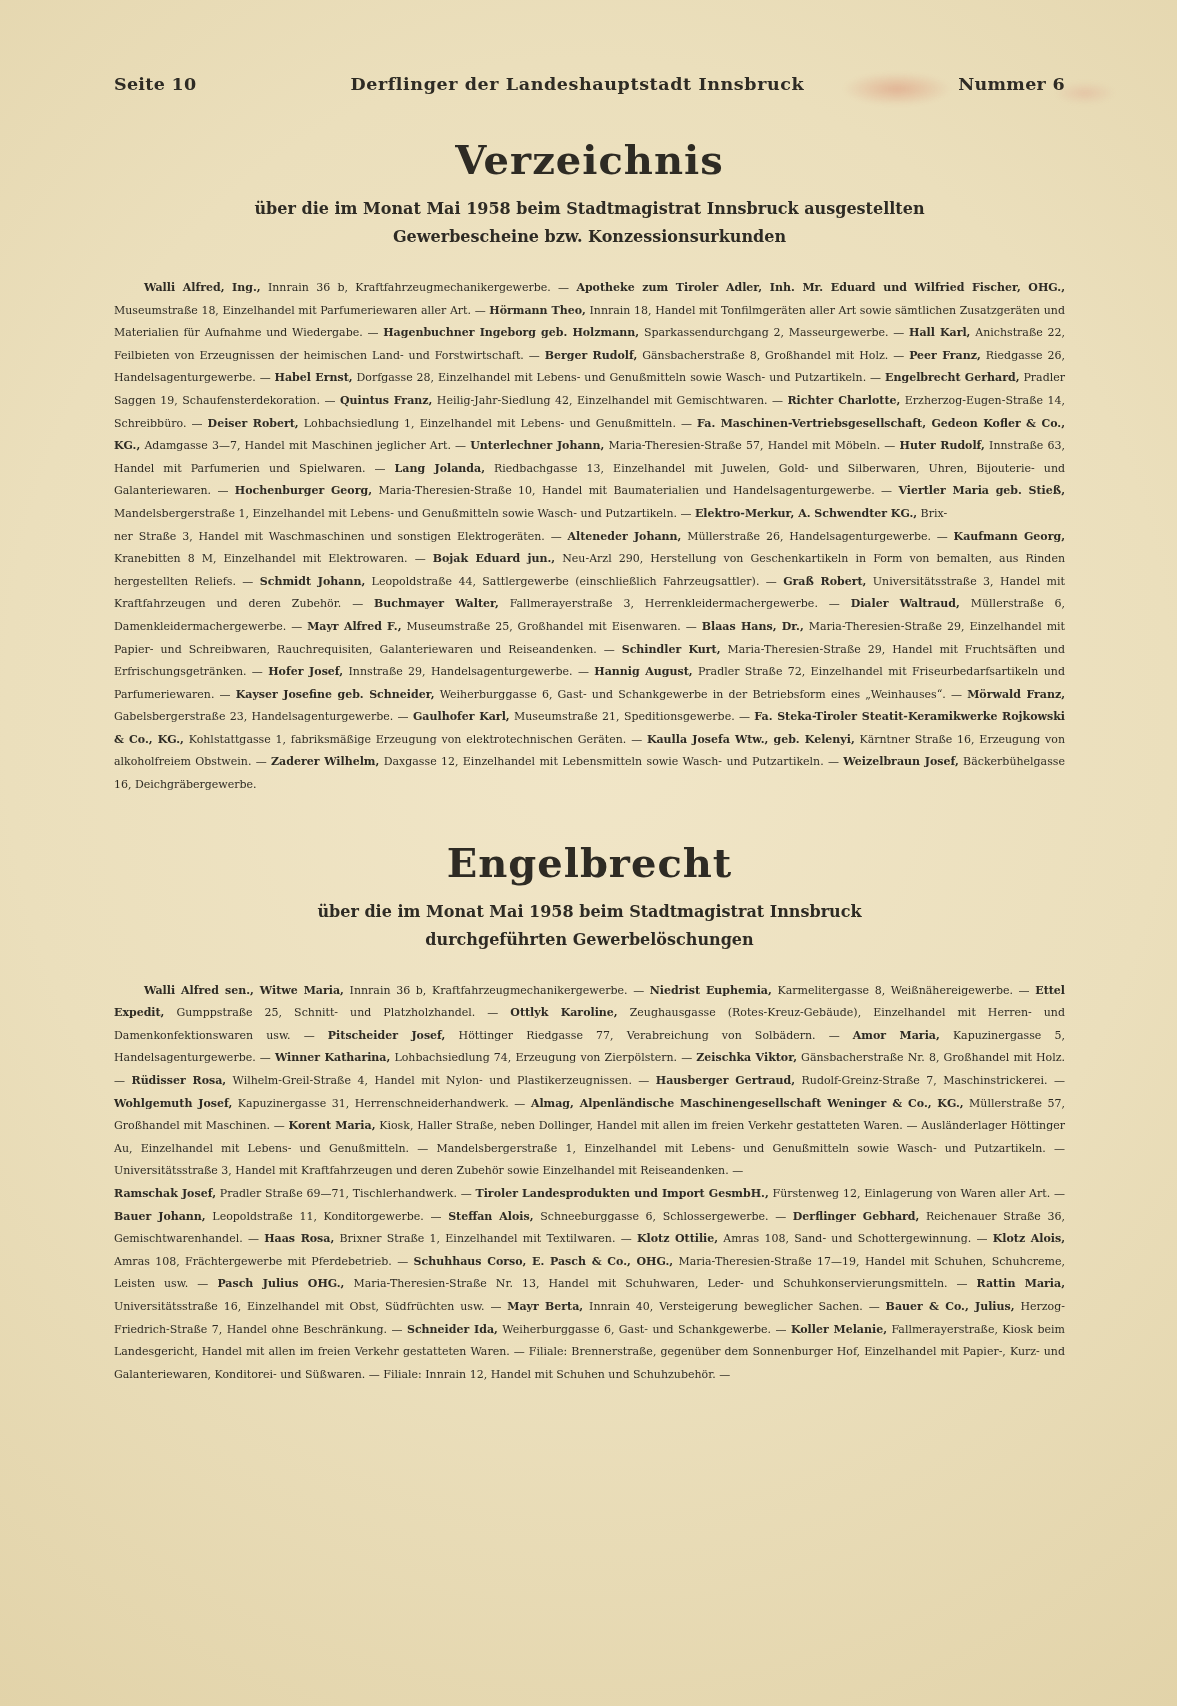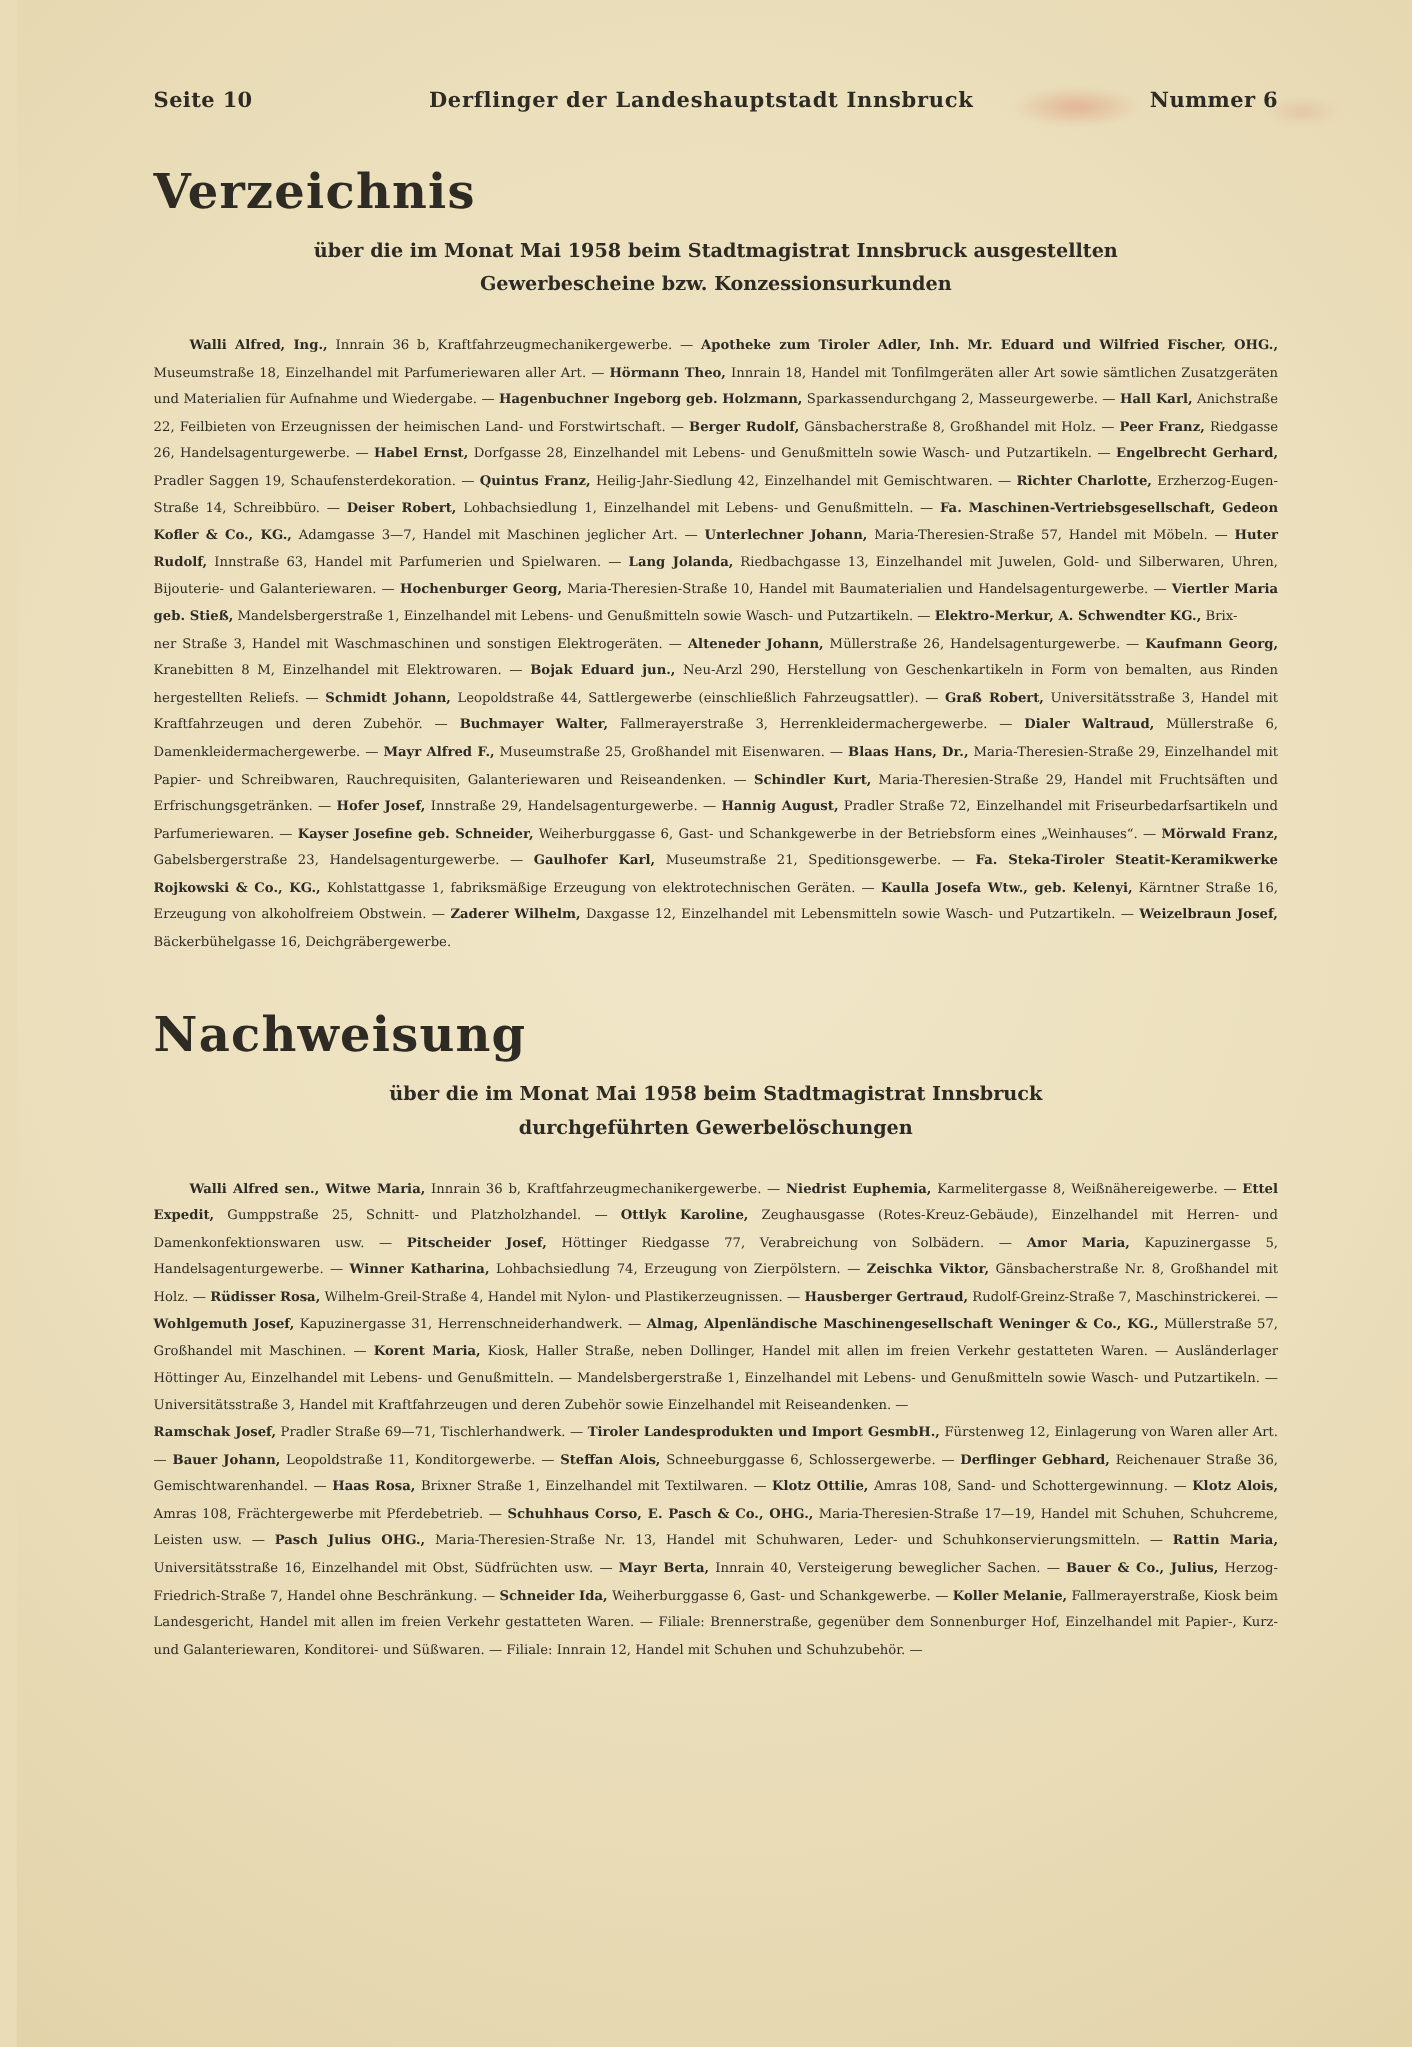--- a/index.html
+++ b/index.html
@@ -10,41 +10,41 @@
     color:#2e2b24;
     background:#e9dcb6;
     position:relative;
     overflow:hidden;
   }
   .paper{
     position:absolute; inset:0;
     padding:74px 112px 0 114px;
     background:
       radial-gradient(90% 70% at 50% 42%, #f1e6c8 0%, #ebdfbc 55%, #e2d3a9 100%);
-    margin-left: 14px;
   }
   .stain{
     position:absolute; left:822px; top:66px; width:150px; height:46px;
     background:radial-gradient(closest-side, rgba(205,75,55,0.28), rgba(205,75,55,0) 72%);
     filter:blur(2px);
     pointer-events:none;
   }
   .stain2{
     position:absolute; left:1045px; top:78px; width:80px; height:30px;
     background:radial-gradient(closest-side, rgba(215,120,110,0.22), rgba(215,120,110,0) 75%);
     filter:blur(2px);
     pointer-events:none;
   }
   header{
     display:flex; justify-content:space-between; align-items:baseline;
     font-size:17.5px; font-weight:bold; letter-spacing:0.3px;
   }
   .masthead-center{ letter-spacing:0.6px; }
   section{ display:block; }
   h1.section-title{
+    text-align:center;
     font-size:40px;
     font-weight:bold;
     margin-top:42px;
     letter-spacing:1px;
   }
   p.section-subtitle{
     text-align:center;
     font-weight:bold;
     font-size:16px;
     line-height:28px;
@@ -80,21 +80,21 @@
   <section>
     <h1 class="section-title">Verzeichnis</h1>
     <p class="section-subtitle subtitle-1">über die im Monat Mai 1958 beim Stadtmagistrat Innsbruck ausgestellten Gewerbescheine bzw. Konzessionsurkunden</p>
     <div class="columns">
       <div class="col indent"><b>Walli Alfred, Ing.,</b> Innrain 36 b, Kraftfahrzeugmechanikergewerbe. — <b>Apotheke zum Tiroler Adler, Inh. Mr. Eduard und Wilfried Fischer, OHG.,</b> Museumstraße 18, Einzelhandel mit Parfumeriewaren aller Art. — <b>Hörmann Theo,</b> Innrain 18, Handel mit Tonfilmgeräten aller Art sowie sämtlichen Zusatzgeräten und Materialien für Aufnahme und Wiedergabe. — <b>Hagenbuchner Ingeborg geb. Holzmann,</b> Sparkassendurchgang 2, Masseurgewerbe. — <b>Hall Karl,</b> Anichstraße 22, Feilbieten von Erzeugnissen der heimischen Land- und Forstwirtschaft. — <b>Berger Rudolf,</b> Gänsbacherstraße 8, Großhandel mit Holz. — <b>Peer Franz,</b> Riedgasse 26, Handelsagenturgewerbe. — <b>Habel Ernst,</b> Dorfgasse 28, Einzelhandel mit Lebens- und Genußmitteln sowie Wasch- und Putzartikeln. — <b>Engelbrecht Gerhard,</b> Pradler Saggen 19, Schaufensterdekoration. — <b>Quintus Franz,</b> Heilig-Jahr-Siedlung 42, Einzelhandel mit Gemischtwaren. — <b>Richter Charlotte,</b> Erzherzog-Eugen-Straße 14, Schreibbüro. — <b>Deiser Robert,</b> Lohbachsiedlung 1, Einzelhandel mit Lebens- und Genußmitteln. — <b>Fa. Maschinen-Vertriebsgesellschaft, Gedeon Kofler &amp; Co., KG.,</b> Adamgasse 3—7, Handel mit Maschinen jeglicher Art. — <b>Unterlechner Johann,</b> Maria-Theresien-Straße 57, Handel mit Möbeln. — <b>Huter Rudolf,</b> Innstraße 63, Handel mit Parfumerien und Spielwaren. — <b>Lang Jolanda,</b> Riedbachgasse 13, Einzelhandel mit Juwelen, Gold- und Silberwaren, Uhren, Bijouterie- und Galanteriewaren. — <b>Hochenburger Georg,</b> Maria-Theresien-Straße 10, Handel mit Baumaterialien und Handelsagenturgewerbe. — <b>Viertler Maria geb. Stieß,</b> Mandelsbergerstraße 1, Einzelhandel mit Lebens- und Genußmitteln sowie Wasch- und Putzartikeln. — <b>Elektro-Merkur, A. Schwendter KG.,</b> Brix-</div>
       <div class="col">ner Straße 3, Handel mit Waschmaschinen und sonstigen Elektrogeräten. — <b>Alteneder Johann,</b> Müllerstraße 26, Handelsagenturgewerbe. — <b>Kaufmann Georg,</b> Kranebitten 8 M, Einzelhandel mit Elektrowaren. — <b>Bojak Eduard jun.,</b> Neu-Arzl 290, Herstellung von Geschenkartikeln in Form von bemalten, aus Rinden hergestellten Reliefs. — <b>Schmidt Johann,</b> Leopoldstraße 44, Sattlergewerbe (einschließlich Fahrzeugsattler). — <b>Graß Robert,</b> Universitätsstraße 3, Handel mit Kraftfahrzeugen und deren Zubehör. — <b>Buchmayer Walter,</b> Fallmerayerstraße 3, Herrenkleidermachergewerbe. — <b>Dialer Waltraud,</b> Müllerstraße 6, Damenkleidermachergewerbe. — <b>Mayr Alfred F.,</b> Museumstraße 25, Großhandel mit Eisenwaren. — <b>Blaas Hans, Dr.,</b> Maria-Theresien-Straße 29, Einzelhandel mit Papier- und Schreibwaren, Rauchrequisiten, Galanteriewaren und Reiseandenken. — <b>Schindler Kurt,</b> Maria-Theresien-Straße 29, Handel mit Fruchtsäften und Erfrischungsgetränken. — <b>Hofer Josef,</b> Innstraße 29, Handelsagenturgewerbe. — <b>Hannig August,</b> Pradler Straße 72, Einzelhandel mit Friseurbedarfsartikeln und Parfumeriewaren. — <b>Kayser Josefine geb. Schneider,</b> Weiherburggasse 6, Gast- und Schankgewerbe in der Betriebsform eines „Weinhauses“. — <b>Mörwald Franz,</b> Gabelsbergerstraße 23, Handelsagenturgewerbe. — <b>Gaulhofer Karl,</b> Museumstraße 21, Speditionsgewerbe. — <b>Fa. Steka-Tiroler Steatit-Keramikwerke Rojkowski &amp; Co., KG.,</b> Kohlstattgasse 1, fabriksmäßige Erzeugung von elektrotechnischen Geräten. — <b>Kaulla Josefa Wtw., geb. Kelenyi,</b> Kärntner Straße 16, Erzeugung von alkoholfreiem Obstwein. — <b>Zaderer Wilhelm,</b> Daxgasse 12, Einzelhandel mit Lebensmitteln sowie Wasch- und Putzartikeln. — <b>Weizelbraun Josef,</b> Bäckerbühelgasse 16, Deichgräbergewerbe.</div>
     </div>
   </section>
 
   <section>
-    <h1 class="section-title">Nachweisung</h1>
+    <h1 class="section-title">Engelbrecht</h1>
     <p class="section-subtitle subtitle-2">über die im Monat Mai 1958 beim Stadtmagistrat Innsbruck durchgeführten Gewerbelöschungen</p>
     <div class="columns">
       <div class="col indent"><b>Walli Alfred sen., Witwe Maria,</b> Innrain 36 b, Kraftfahrzeugmechanikergewerbe. — <b>Niedrist Euphemia,</b> Karmelitergasse 8, Weißnähereigewerbe. — <b>Ettel Expedit,</b> Gumppstraße 25, Schnitt- und Platzholzhandel. — <b>Ottlyk Karoline,</b> Zeughausgasse (Rotes-Kreuz-Gebäude), Einzelhandel mit Herren- und Damenkonfektionswaren usw. — <b>Pitscheider Josef,</b> Höttinger Riedgasse 77, Verabreichung von Solbädern. — <b>Amor Maria,</b> Kapuzinergasse 5, Handelsagenturgewerbe. — <b>Winner Katharina,</b> Lohbachsiedlung 74, Erzeugung von Zierpölstern. — <b>Zeischka Viktor,</b> Gänsbacherstraße Nr. 8, Großhandel mit Holz. — <b>Rüdisser Rosa,</b> Wilhelm-Greil-Straße 4, Handel mit Nylon- und Plastikerzeugnissen. — <b>Hausberger Gertraud,</b> Rudolf-Greinz-Straße 7, Maschinstrickerei. — <b>Wohlgemuth Josef,</b> Kapuzinergasse 31, Herrenschneiderhandwerk. — <b>Almag, Alpenländische Maschinengesellschaft Weninger &amp; Co., KG.,</b> Müllerstraße 57, Großhandel mit Maschinen. — <b>Korent Maria,</b> Kiosk, Haller Straße, neben Dollinger, Handel mit allen im freien Verkehr gestatteten Waren. —  Ausländerlager Höttinger Au, Einzelhandel mit Lebens- und Genußmitteln. —  Mandelsbergerstraße 1, Einzelhandel mit Lebens- und Genußmitteln sowie Wasch- und Putzartikeln. —  Universitätsstraße 3, Handel mit Kraftfahrzeugen und deren Zubehör sowie Einzelhandel mit Reiseandenken. —</div>
       <div class="col"><b>Ramschak Josef,</b> Pradler Straße 69—71, Tischlerhandwerk. — <b>Tiroler Landesprodukten und Import GesmbH.,</b> Fürstenweg 12, Einlagerung von Waren aller Art. — <b>Bauer Johann,</b> Leopoldstraße 11, Konditorgewerbe. — <b>Steffan Alois,</b> Schneeburggasse 6, Schlossergewerbe. — <b>Derflinger Gebhard,</b> Reichenauer Straße 36, Gemischtwarenhandel. — <b>Haas Rosa,</b> Brixner Straße 1, Einzelhandel mit Textilwaren. — <b>Klotz Ottilie,</b> Amras 108, Sand- und Schottergewinnung. — <b>Klotz Alois,</b> Amras 108, Frächtergewerbe mit Pferdebetrieb. — <b>Schuhhaus Corso, E. Pasch &amp; Co., OHG.,</b> Maria-Theresien-Straße 17—19, Handel mit Schuhen, Schuhcreme, Leisten usw. — <b>Pasch Julius OHG.,</b> Maria-Theresien-Straße Nr. 13, Handel mit Schuhwaren, Leder- und Schuhkonservierungsmitteln. — <b>Rattin Maria,</b> Universitätsstraße 16, Einzelhandel mit Obst, Südfrüchten usw. — <b>Mayr Berta,</b> Innrain 40, Versteigerung beweglicher Sachen. — <b>Bauer &amp; Co., Julius,</b> Herzog-Friedrich-Straße 7, Handel ohne Beschränkung. — <b>Schneider Ida,</b> Weiherburggasse 6, Gast- und Schankgewerbe. — <b>Koller Melanie,</b> Fallmerayerstraße, Kiosk beim Landesgericht, Handel mit allen im freien Verkehr gestatteten Waren. —  Filiale: Brennerstraße, gegenüber dem Sonnenburger Hof, Einzelhandel mit Papier-, Kurz- und Galanteriewaren, Konditorei- und Süßwaren. —  Filiale: Innrain 12, Handel mit Schuhen und Schuhzubehör. — </div>
     </div>
   </section>
 
 </div>
 
 <div class="stain"></div>

